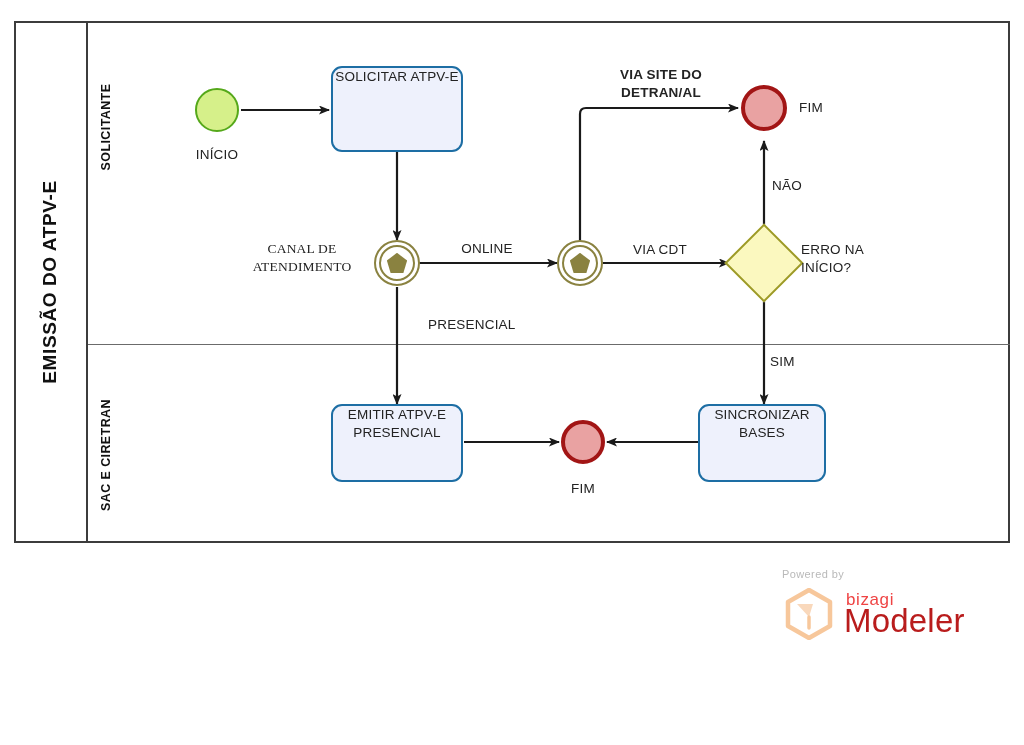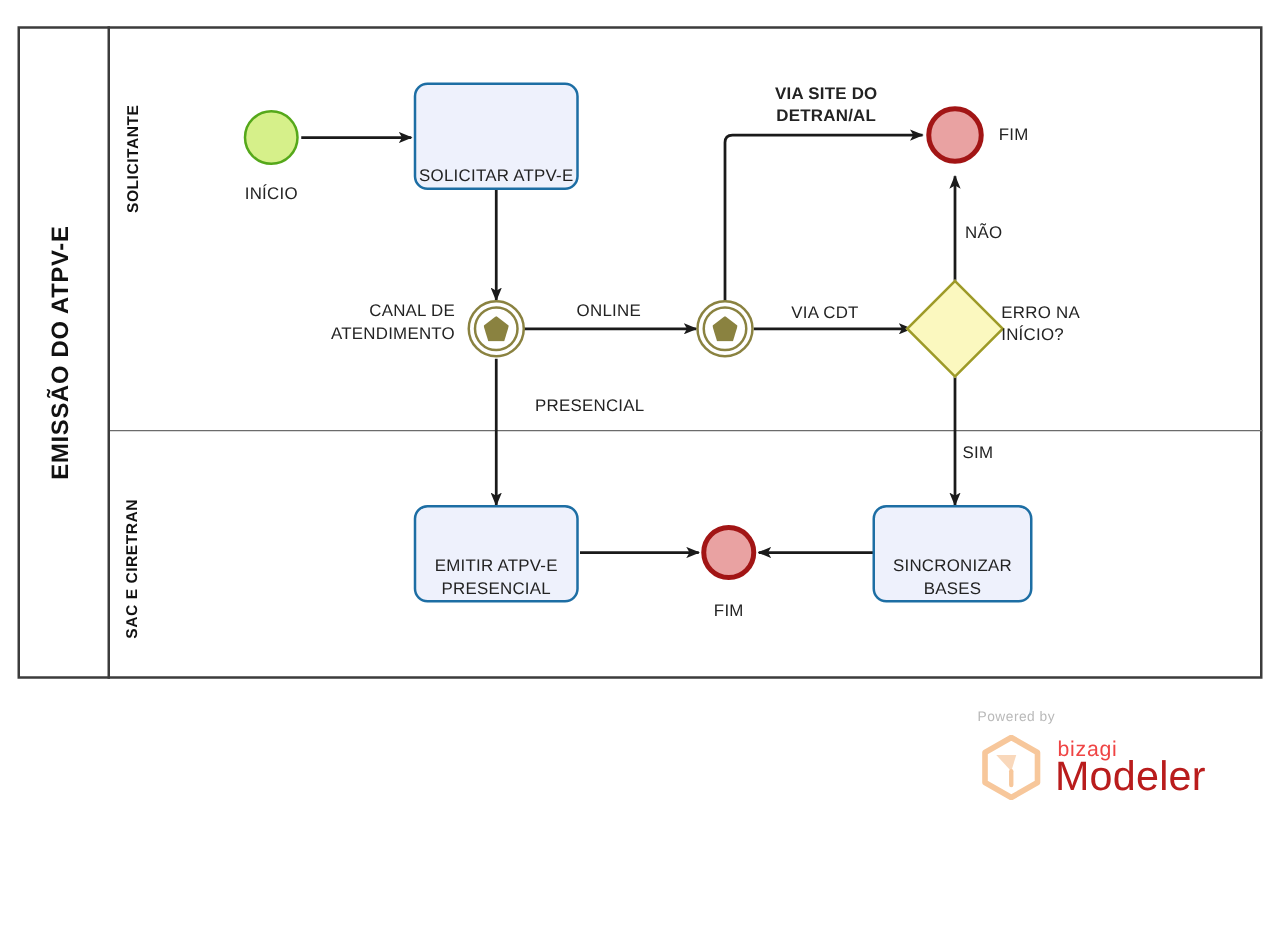--- a/index.html
+++ b/index.html
@@ -93,21 +93,21 @@
   .lane-sac .lane-label span { margin-top: 22px; }
 
   
   .node { position: absolute; box-sizing: border-box; }
 
   .task {
     background: #eef1fc;
     border: 2.5px solid #1d6ea4;
     border-radius: 11px;
     display: flex;
-    align-items: flex-end;
+    align-items: flex-start;
     justify-content: center;
     text-align: center;
     font-size: 13.5px;
     color: #232323;
     line-height: 1.35;
     letter-spacing: 0.2px;
   }
 
   .ev-start {
     border-radius: 50%;
@@ -154,21 +154,21 @@
   
   .lbl {
     position: absolute;
     font-size: 13.5px;
     color: #232323;
     line-height: 1.3;
     letter-spacing: 0.2px;
     white-space: pre-line;
   }
   .lbl-c { text-align: center; }
-  .lbl-r { text-align: right; }
+  .lbl-r { text-align: center; font-family: Liberation Serif, serif; }
   .lbl-l { text-align: left; }
 
   
   .watermark {
     position: absolute;
     left: 770px;
     top: 568px;
     width: 215px;
     height: 75px;
   }

